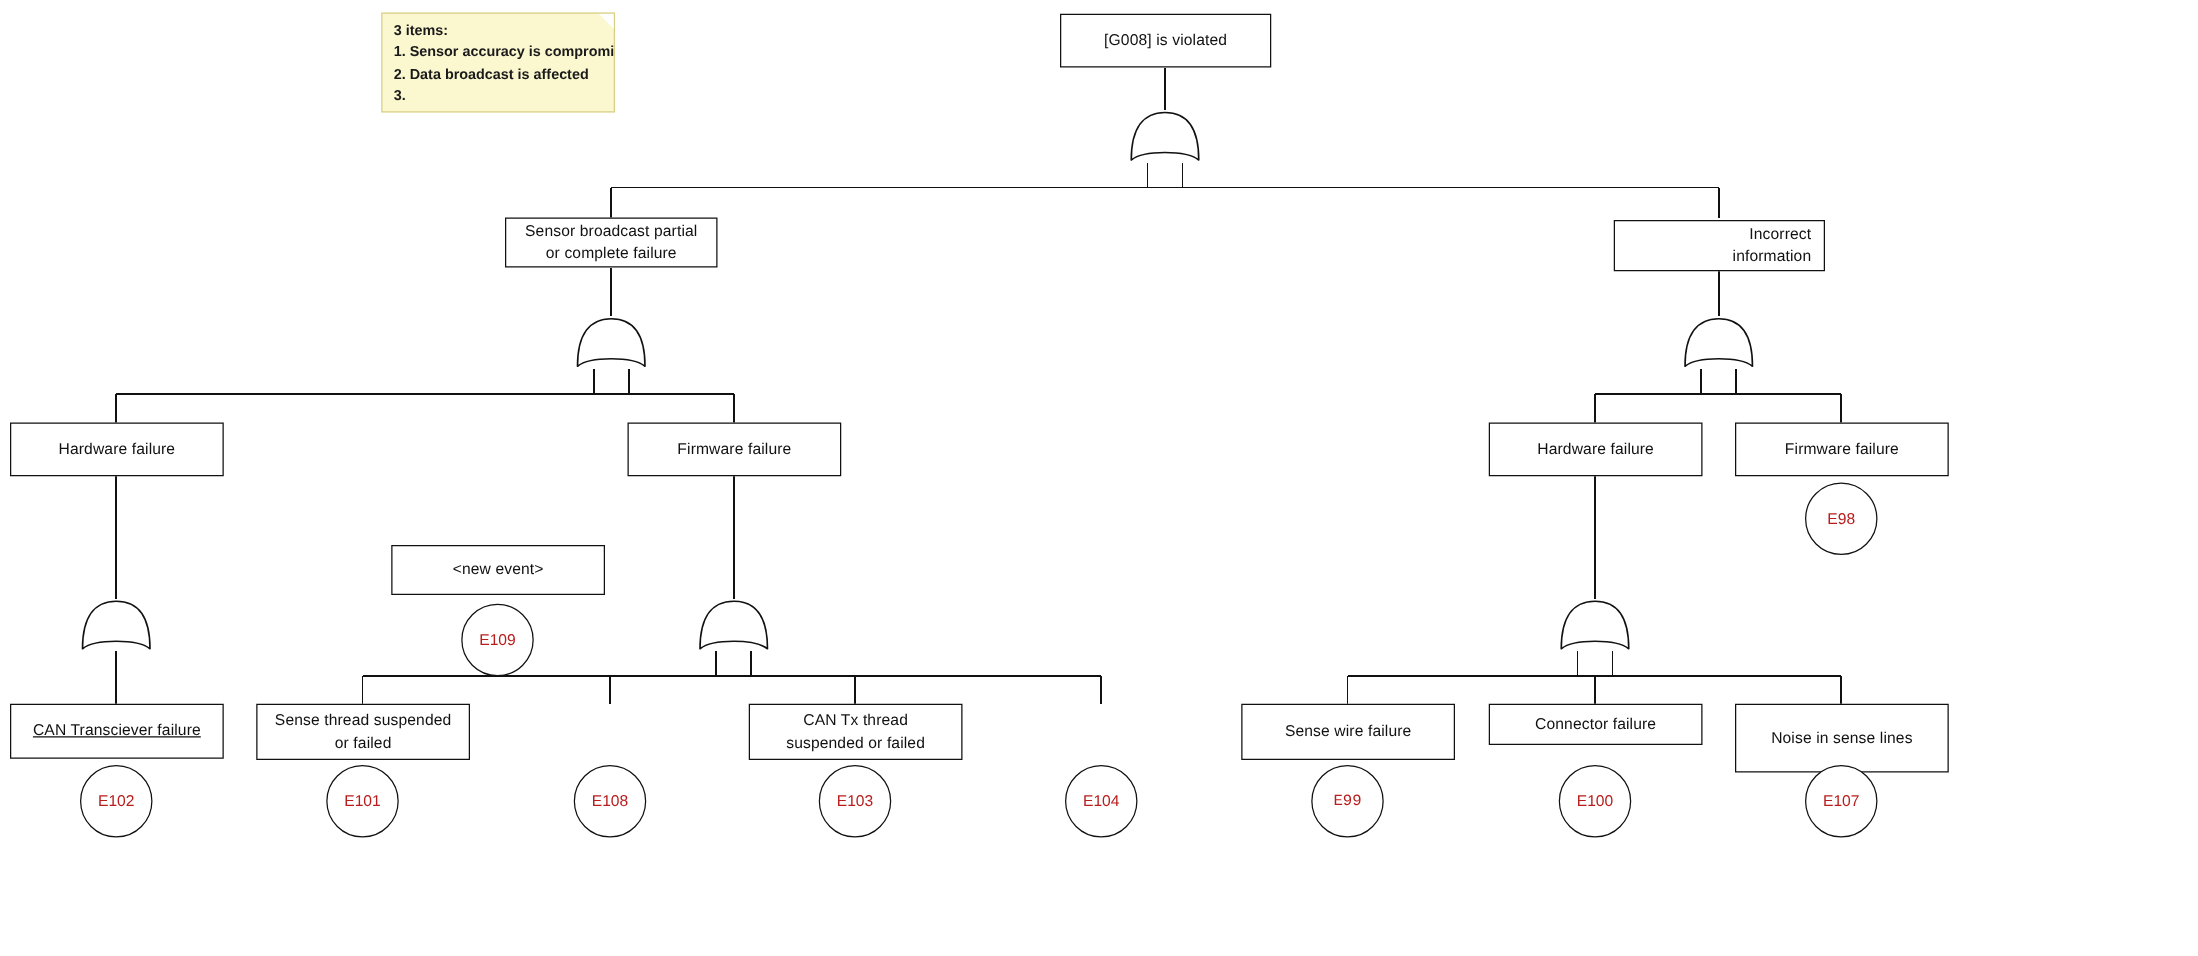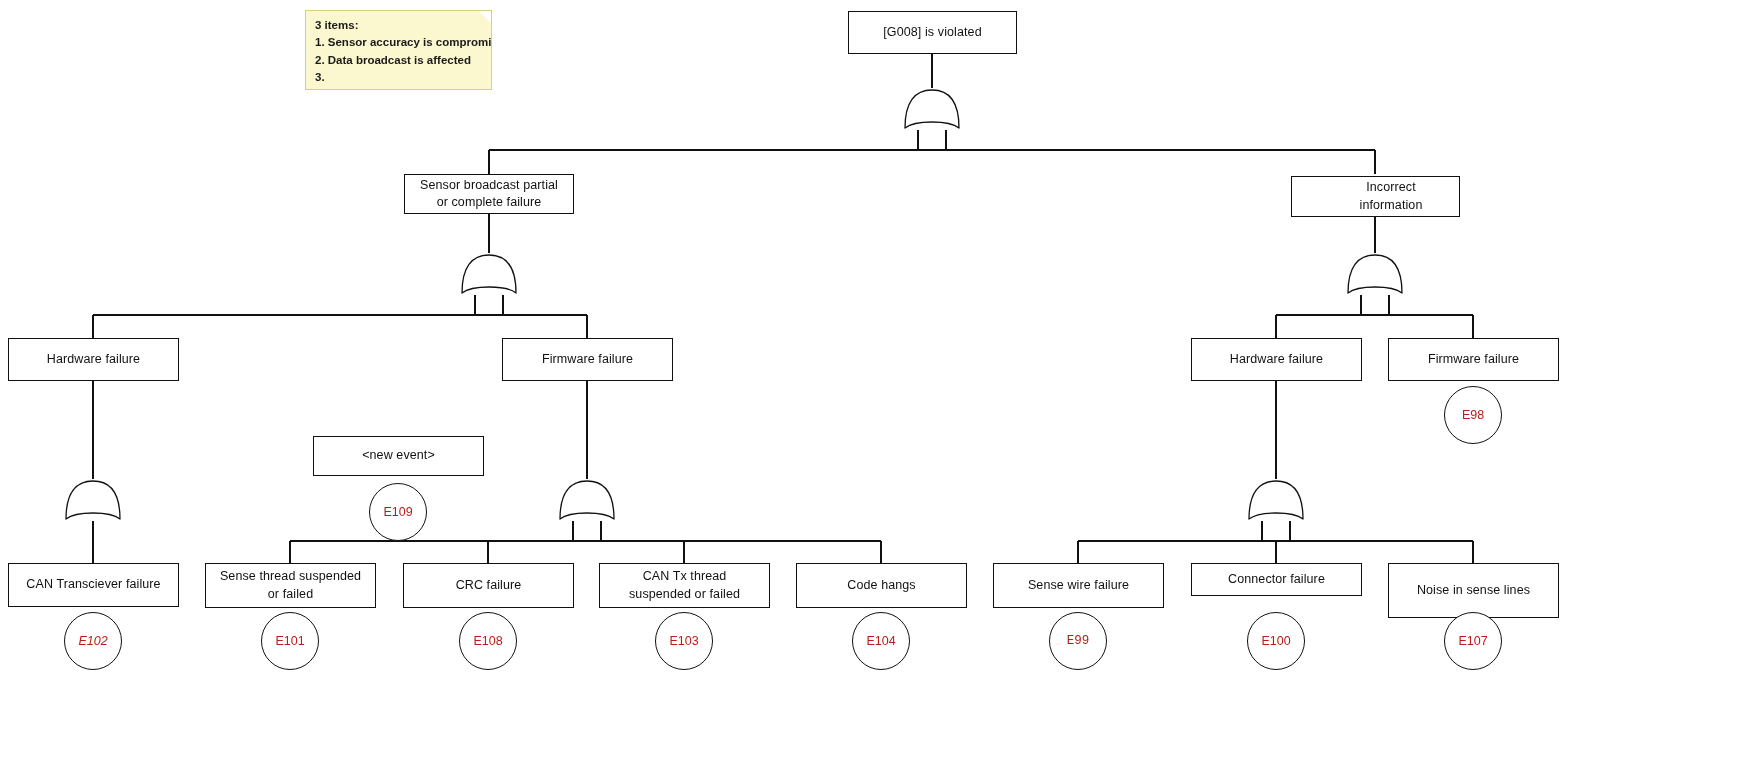--- a/index.html
+++ b/index.html
@@ -36,21 +36,21 @@
     align-items: center;
     font-size: 12.5px;
     line-height: 1.38;
     letter-spacing: 0.1px;
     color: #111111;
     padding: 4px 10px;
     z-index: 3;
   }
   .node.center {
     justify-content: center;
-    text-align: center;
+    text-align: right;
   }
   .node.left {
     justify-content: flex-start;
     text-align: center;
   }
   .ev-circle {
     position: absolute;
     box-sizing: border-box;
     border: 1.3px solid #111111;
     background: #ffffff;
@@ -224,51 +224,45 @@
   </div>
 
   <div class="node center" style="left:313px; top:436px; width:171px; height:40px;">
     <span>&lt;new event&gt;</span>
   </div>
 
   <div class="ev-circle" style="left:369px; top:483px; width:58px; height:58px;">
     <span>E109</span>
   </div>
 
-  <div class="node center" style="left:8px; top:563px; width:171px; height:44px;">
+  <div class="node center" style="left:8px; top:563px; width:171px; height:44px;text-decoration:underline;">
     <span>CAN Transciever failure</span>
   </div>
-  <div class="ev-circle" style="left:64px; top:612px; width:58px; height:58px;font-style:italic;">
+  <div class="ev-circle" style="left:64px; top:612px; width:58px; height:58px;">
     <span>E102</span>
   </div>
 
   <div class="node left" style="left:205px; top:563px; width:171px; height:45px;">
     <span>Sense thread suspended or failed</span>
   </div>
   <div class="ev-circle" style="left:261px; top:612px; width:58px; height:58px;">
     <span>E101</span>
   </div>
 
-  <div class="node center" style="left:403px; top:563px; width:171px; height:45px;">
-    <span>CRC failure</span>
-  </div>
   <div class="ev-circle" style="left:459px; top:612px; width:58px; height:58px;">
     <span>E108</span>
   </div>
 
   <div class="node left" style="left:599px; top:563px; width:171px; height:45px;">
     <span>CAN Tx thread suspended or failed</span>
   </div>
   <div class="ev-circle" style="left:655px; top:612px; width:58px; height:58px;">
     <span>E103</span>
   </div>
 
-  <div class="node center" style="left:796px; top:563px; width:171px; height:45px;">
-    <span>Code hangs</span>
-  </div>
   <div class="ev-circle" style="left:852px; top:612px; width:58px; height:58px;">
     <span>E104</span>
   </div>
 
   <div class="node center" style="left:993px; top:563px; width:171px; height:45px;">
     <span>Sense wire failure</span>
   </div>
   <div class="ev-circle" style="left:1049px; top:612px; width:58px; height:58px;font-family:Liberation Mono, monospace;">
     <span>E99</span>
   </div>

